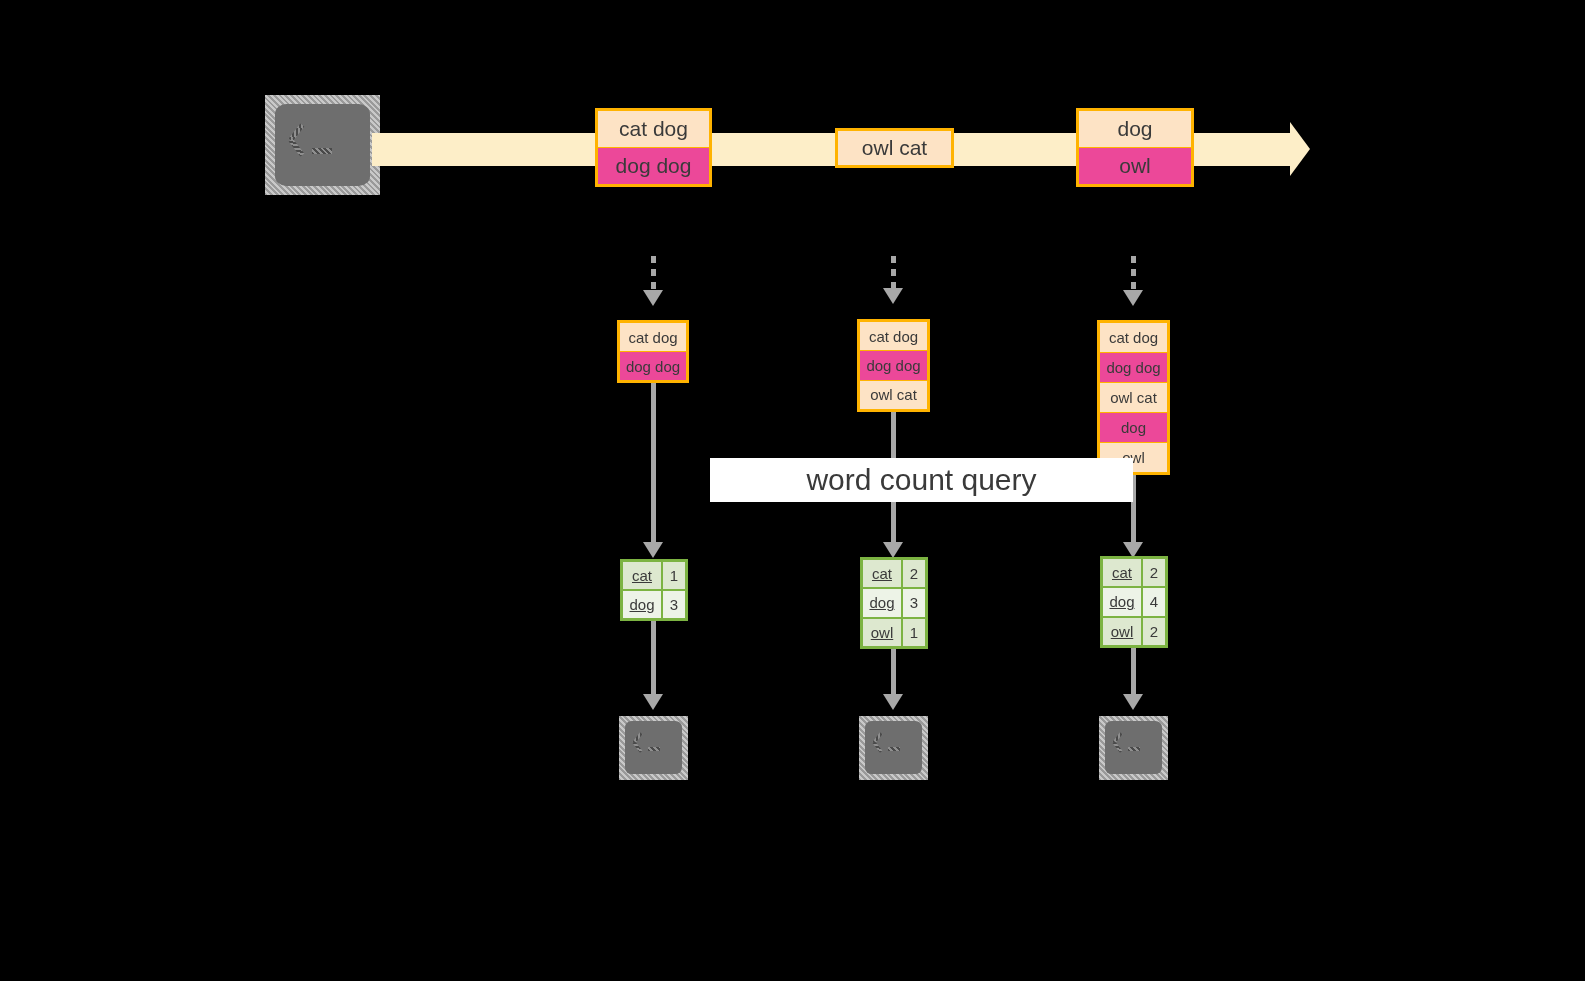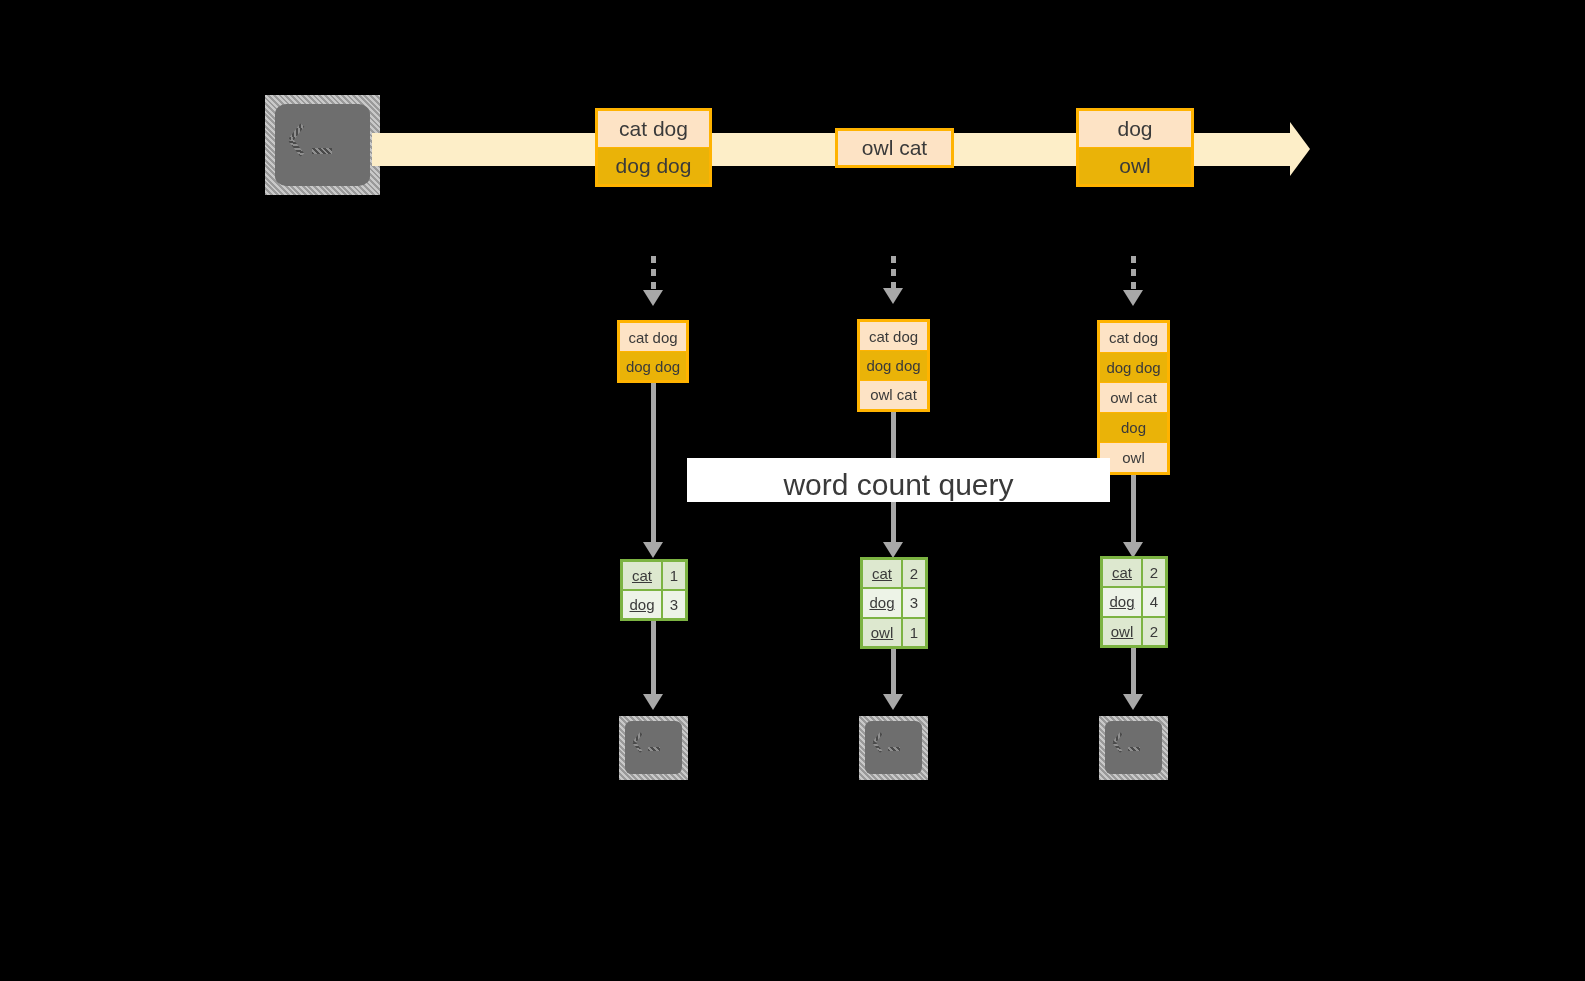--- a/index.html
+++ b/index.html
@@ -25,21 +25,21 @@
   .ahead{position:absolute;width:0;height:0;}
 
   
   .obox{position:absolute;box-sizing:border-box;border:3px solid #ffb300;
         display:flex;flex-direction:column;}
   .obox .r{box-sizing:border-box;flex:1 1 auto;display:flex;align-items:center;
            justify-content:center;color:#3a3a3a;white-space:nowrap;
            border-bottom:1px solid #ffb300;}
   .obox .r:last-child{border-bottom:none;}
   .sh-a{background:#fde3c5;}
-  .sh-b{background:#eab308;}
+  .sh-b{background:#ec4899;}
 
   
   .gtab{position:absolute;box-sizing:border-box;border:3px solid #7cb342;
         display:flex;flex-direction:column;}
   .gtab .gr{box-sizing:border-box;flex:1 1 auto;display:flex;
             border-bottom:2px solid #7cb342;}
   .gtab .gr:last-child{border-bottom:none;}
   .gtab .gw{box-sizing:border-box;display:flex;align-items:center;
             justify-content:center;color:#3a3a3a;border-right:2px solid #7cb342;text-decoration:underline;}
   .gtab .gc{box-sizing:border-box;display:flex;align-items:center;
@@ -122,21 +122,21 @@
 
   <div class="ln" style="left:651px;top:383px;height:164px;"></div>
   <div class="dhead" style="left:643px;top:542px;"></div>
 
   <div class="ln" style="left:891px;top:412px;height:135px;"></div>
   <div class="dhead" style="left:883px;top:542px;"></div>
 
   <div class="ln" style="left:1131px;top:475px;height:72px;"></div>
   <div class="dhead" style="left:1123px;top:542px;"></div>
 
-  <div class="qband" style="left:687px;top:458px;width:423px;height:44px;font-size:30px;align-items:flex-end;">
+  <div class="qband" style="left:710px;top:458px;width:423px;height:44px;font-size:30px;">
     <span>word count query</span>
   </div>
 
   <div class="gtab" style="left:620px;top:559px;width:68px;height:62px;font-size:15px;">
     <div class="gr">
       <div class="gw gsh-a" style="width:40px;">cat</div>
       <div class="gc gsh-a" style="width:22px;">1</div>
     </div>
     <div class="gr">
       <div class="gw gsh-b" style="width:40px;">dog</div>

